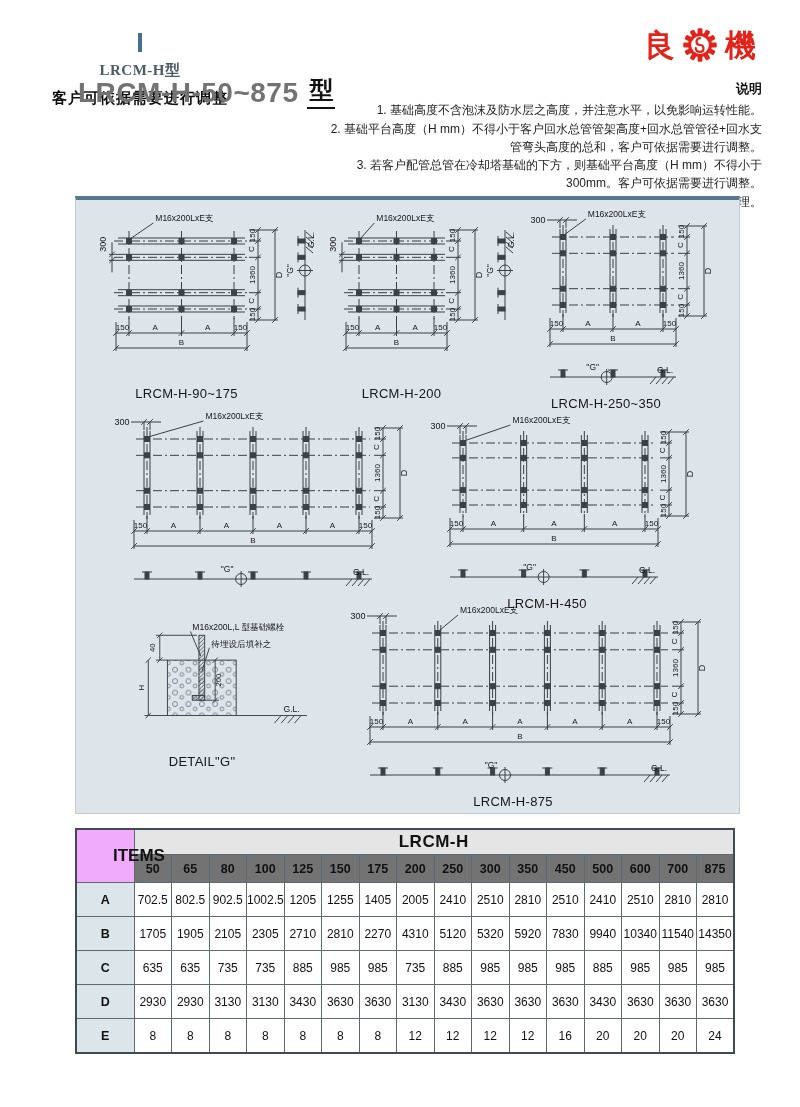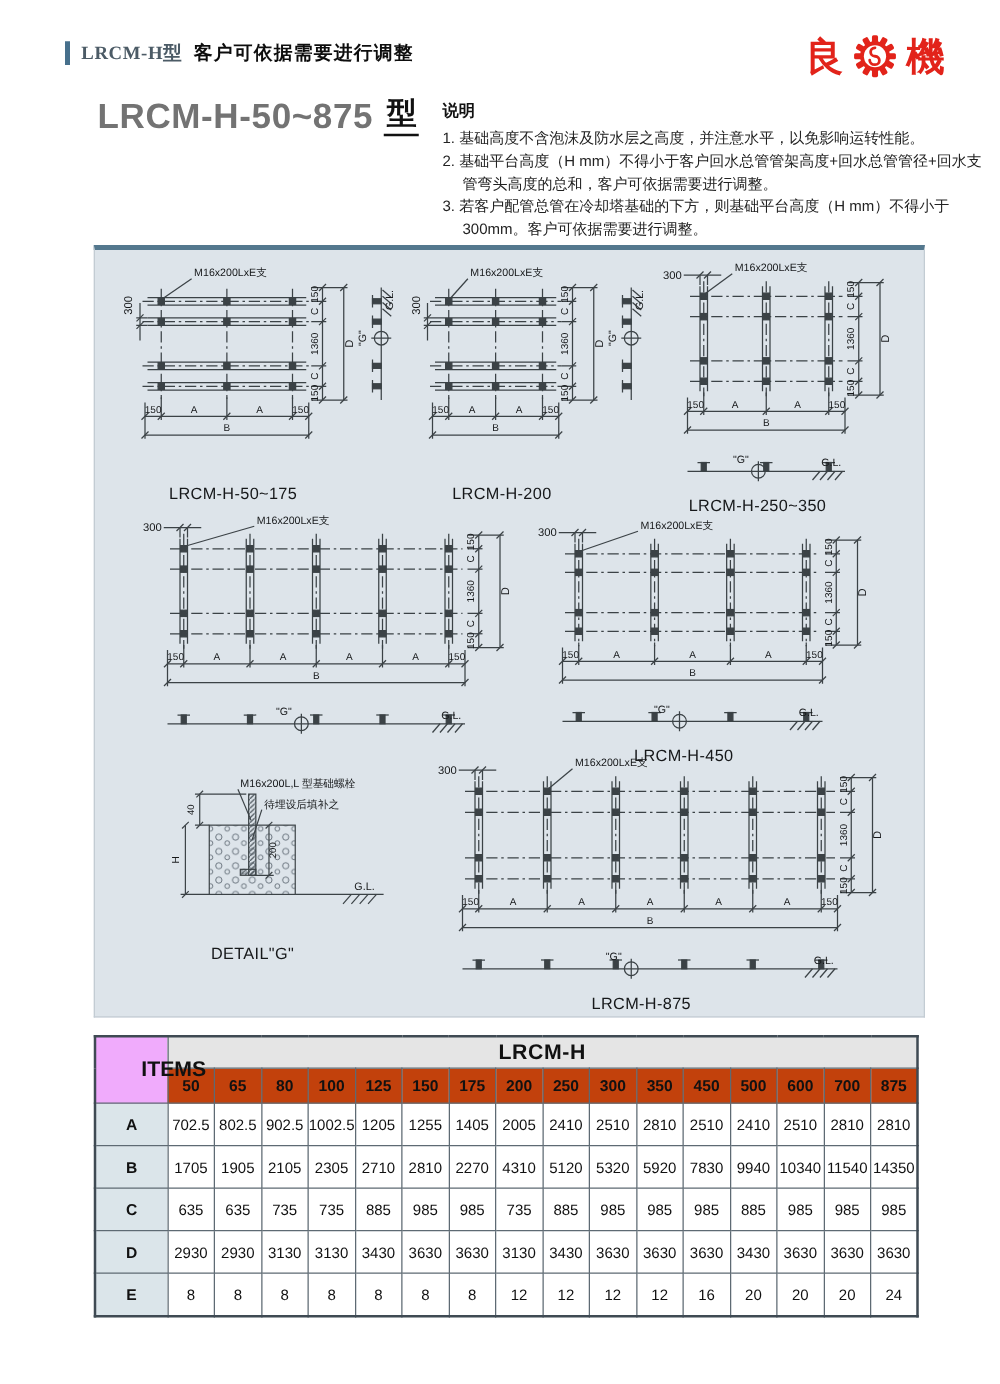--- a/index.html
+++ b/index.html
@@ -1,44 +1,44 @@
 <!DOCTYPE html>
 <html><head>
 <meta charset="utf-8">
 <style>
   html,body{margin:0;padding:0;background:#fff;}
   .page{position:relative;width:800px;height:1107px;background:#fff;overflow:hidden;
         font-family:"Liberation Sans",sans-serif;color:#111;}
   
-  .hdr{position:absolute;left:52px;top:33px;display:flex;align-items:center;gap:9px;}
+  .hdr{position:absolute;left:52px;top:33px;display:flex;align-items:center;gap:9px;flex-direction:column;}
   .hdr-bar{width:4px;height:19px;background:#47708c;}
   .hdr-model{font-family:"Liberation Serif",serif;font-weight:bold;font-size:15px;color:#4c5b66;letter-spacing:.5px;}
   .hdr-title{font-size:15px;font-weight:bold;color:#0d0d0d;letter-spacing:1px;}
   .logo{position:absolute;right:44px;top:27px;display:flex;align-items:center;gap:7px;
         color:#e2231a;font-weight:bold;font-size:31px;line-height:1;}
   
   .title{position:absolute;left:78px;top:74px;display:flex;align-items:flex-end;gap:9px;}
   .title-main{font-size:28px;font-weight:bold;color:#737373;letter-spacing:.5px;}
   .title-suffix{font-size:24px;font-weight:bold;color:#111;border-bottom:2px solid #111;padding:0 2px 1px;}
   
-  .notes{position:absolute;left:354px;top:80px;width:436px;color:#222;}
+  .notes{position:absolute;left:326px;top:80px;width:436px;color:#222;text-align:right;}
   .notes-h{font-size:13px;font-weight:bold;margin:0 0 4px;color:#111;}
   .note-item{font-size:12px;line-height:1.48;padding-left:16px;text-indent:-16px;margin:0 0 1px;}
   
   .panel{position:absolute;left:75px;top:196px;width:665px;height:618px;background:#dde4ea;
          border:1px solid #c3ccd3;border-top:4px solid #54788e;box-sizing:border-box;}
   .dwg{position:absolute;}
   .cap{text-align:center;font-size:13px;color:#16181a;margin-top:2px;padding-right:34px;letter-spacing:.3px;}
   svg text{font-family:"Liberation Sans",sans-serif;}
   
   table.spec{position:absolute;left:75px;top:828px;width:660px;border-collapse:collapse;
              table-layout:fixed;background:#fff;border:2px solid #3f4a53;}
   .spec th,.spec td{border:1px solid #5e6a73;text-align:center;padding:0;color:#111;}
   .spec .group{background:#e5e5e5;font-size:17px;font-weight:bold;height:24px;letter-spacing:.5px;}
-  .spec .colh{background:#c2410c;font-size:12.5px;font-weight:bold;height:27px;}
+  .spec .colh{background:#737373;font-size:12.5px;font-weight:bold;height:27px;}
   .spec .itemsh{background:#f0abfc;font-size:17px;font-weight:bold;padding-left:36px;}
   .spec .rowh{background:#dbe5ea;font-size:12.5px;font-weight:bold;}
   .spec td{font-size:12px;height:33px;background:#fff;}
 </style>
 </head>
 <body>
 
 <div class="page">
 
   <div class="hdr">
@@ -177,21 +177,21 @@
             <text x="168.5" y="67" font-size="8" text-anchor="middle" fill="#16181a" transform="rotate(-90 168.5 67)">1360</text>
             <text x="168.5" y="92.84" font-size="8" text-anchor="middle" fill="#16181a" transform="rotate(-90 168.5 92.84)">C</text>
             <text x="168.5" y="106.5" font-size="8" text-anchor="middle" fill="#16181a" transform="rotate(-90 168.5 106.5)">150</text>
             <text x="196" y="67" font-size="9" text-anchor="middle" fill="#16181a" transform="rotate(-90 196 67)">D</text>
             <text x="20" y="36.32" font-size="9" text-anchor="middle" fill="#16181a" transform="rotate(-90 20 36.32)">300</text>
             <text x="69.3" y="13" font-size="8.5" text-anchor="start" fill="#16181a">M16x200LxE支</text>
             <text x="207" y="62.5" font-size="8.5" text-anchor="middle" fill="#16181a" transform="rotate(-90 207 62.5)">"G"</text>
             <text x="228" y="32" font-size="8.5" text-anchor="middle" fill="#16181a" transform="rotate(-90 228 32)">G.L.</text>
           </g>
         </svg>
-      <div class="cap">LRCM-H-50~175</div>
+      <div class="cap">LRCM-H-90~175</div>
     </div>
 
     <div class="dwg" style="left:240px;top:8px;width:205px;">
       <svg class="plan" width="205" height="172">
           <g stroke="#3b4246" stroke-width="1" fill="none">
             <line x1="32" y1="30" x2="129" y2="30"></line>
             <line x1="32" y1="36" x2="129" y2="36"></line>
             <line x1="28" y1="33" x2="133" y2="33" stroke-dasharray="9 3 2 3"></line>
             <line x1="32" y1="46.32" x2="129" y2="46.32"></line>
             <line x1="32" y1="52.32" x2="129" y2="52.32"></line>

